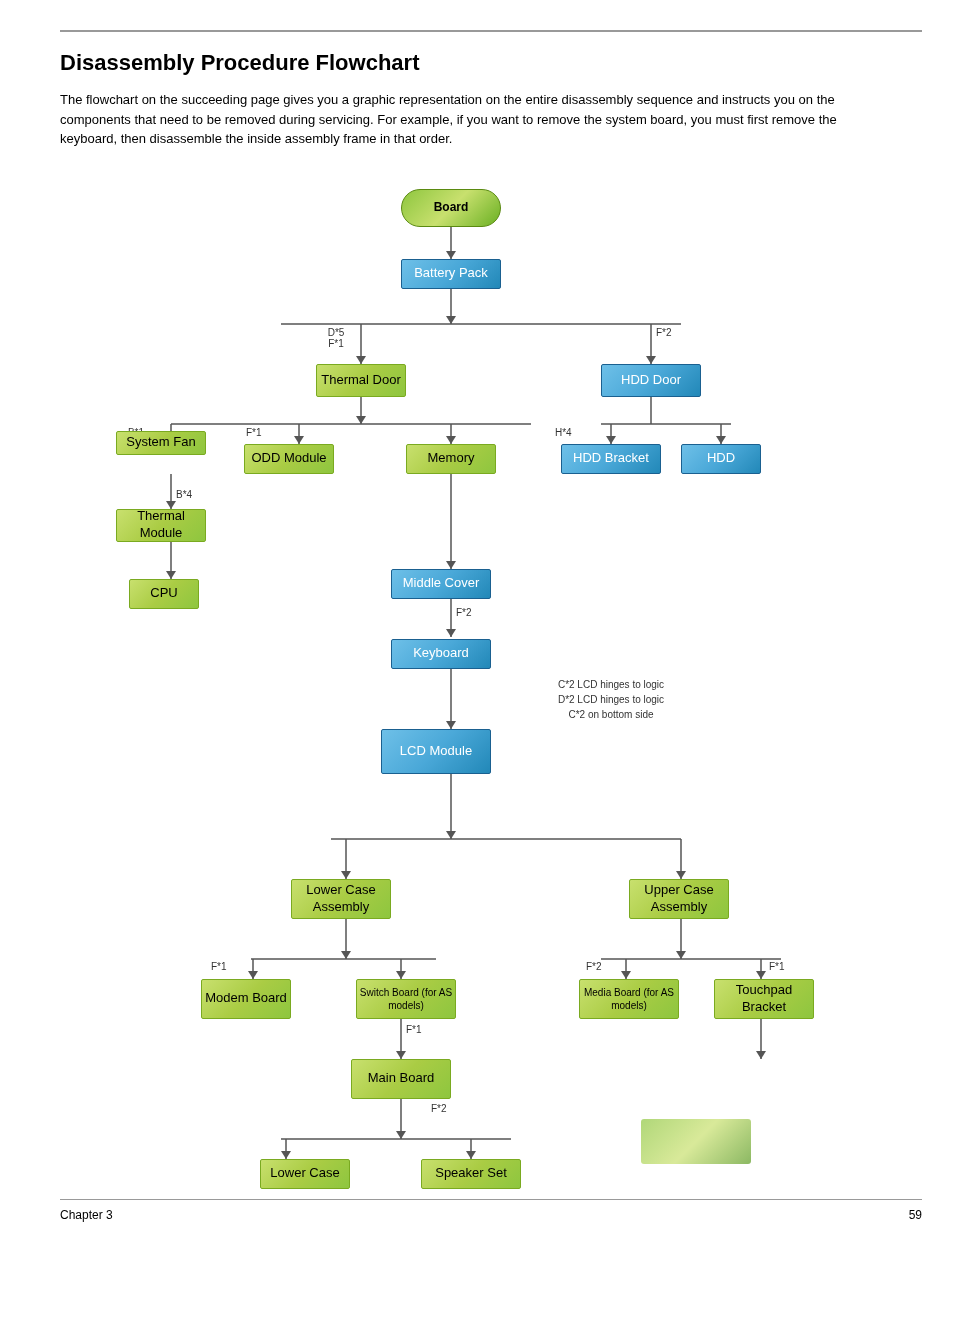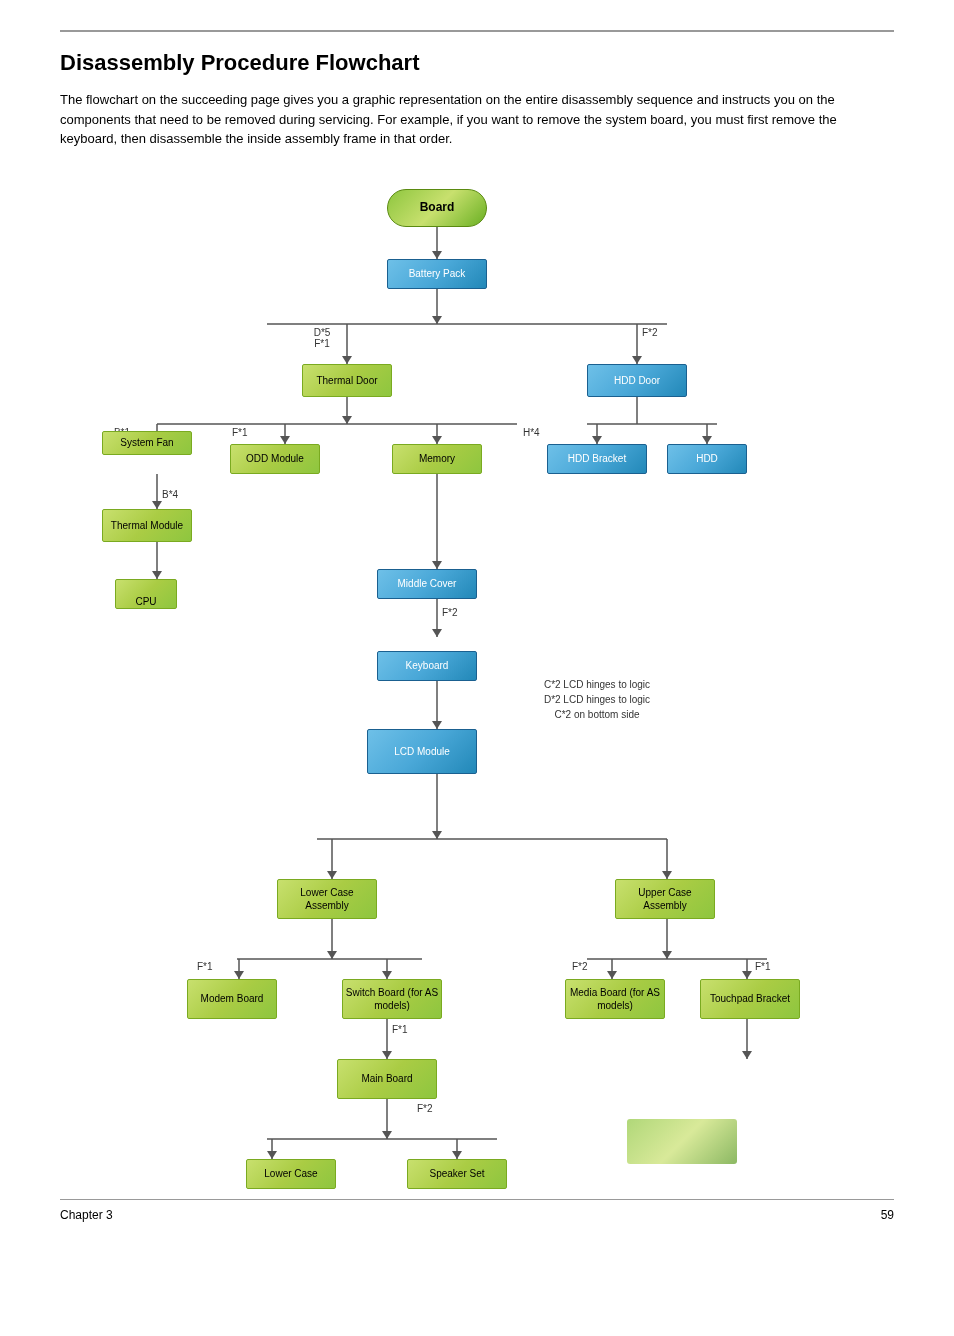--- a/index.html
+++ b/index.html
@@ -8,21 +8,21 @@
       font-size: 13px;
       background: #fff;
       color: #000;
       width: 954px;
       min-height: 1336px;
       padding: 0;
     }
     .page {
       width: 954px;
       min-height: 1336px;
-      padding: 30px 60px 40px 60px;
+      padding: 30px 32px 40px 60px;
       position: relative;
     }
     .top-border {
       border-top: 2px solid #999;
       margin-bottom: 18px;
     }
     .title {
       font-size: 22px;
       font-weight: bold;
       margin-bottom: 14px;
@@ -40,21 +40,21 @@
       height: 980px;
       margin: 0 auto;
     }
     
     .node {
       position: absolute;
       display: flex;
       align-items: center;
       justify-content: center;
       text-align: center;
-      font-size: 10px;
+      font-size: 13px;
       font-weight: normal;
       border: 1.5px solid #555;
       border-radius: 2px;
       line-height: 1.3;
     }
     .node.green-oval {
       background: linear-gradient(135deg, #8ec63f, #c8e06e, #6ab023);
       border-radius: 30px;
       border: 1.5px solid #5a8a10;
       font-weight: bold;
@@ -238,21 +238,21 @@
     </div>
 
     <div class="connector-label" style="left:30px; top:248px; width:50px;">
       <span>B*1<br>D*1</span>
     </div>
 
     <div class="connector-label" style="left:165px; top:248px;">
       <span>F*1</span>
     </div>
 
-    <div class="connector-label" style="left:456px; top:248px;">
+    <div class="connector-label" style="left:474px; top:248px;">
       <span>H*4</span>
     </div>
 
     <div class="node yellow-green" style="left:35px; top:252px; width:90px; height:24px;text-align:center;">
       <span>System Fan</span>
     </div>
 
     <div class="node yellow-green" style="left:163px; top:265px; width:90px; height:30px;">
       <span>ODD Module</span>
     </div>
@@ -270,33 +270,33 @@
     </div>
 
     <div class="connector-label" style="left:95px; top:310px;">
       <span>B*4</span>
     </div>
 
     <div class="node yellow-green" style="left:35px; top:330px; width:90px; height:33px;">
       <span>Thermal Module</span>
     </div>
 
-    <div class="node yellow-green" style="left:48px; top:400px; width:62px; height:30px;align-items:flex-end;">
+    <div class="node yellow-green" style="left:48px; top:400px; width:70px; height:30px;">
       <span>CPU</span>
     </div>
 
     <div class="node blue-node" style="left:310px; top:390px; width:100px; height:30px;">
       <span>Middle Cover</span>
     </div>
 
     <div class="connector-label" style="left:375px; top:428px;">
       <span>F*2</span>
     </div>
 
-    <div class="node blue-node" style="left:310px; top:472px; width:100px; height:30px;">
+    <div class="node blue-node" style="left:310px; top:460px; width:100px; height:30px;">
       <span>Keyboard</span>
     </div>
 
     <div class="connector-label" style="left:390px; top:498px; width:280px; line-height:1.5;">
       <span>C*2 LCD hinges to logic<br>D*2 LCD hinges to logic<br>C*2 on bottom side</span>
     </div>
 
     <div class="node blue-node" style="left:300px; top:550px; width:110px; height:45px;">
       <span>LCD Module</span>
     </div>

